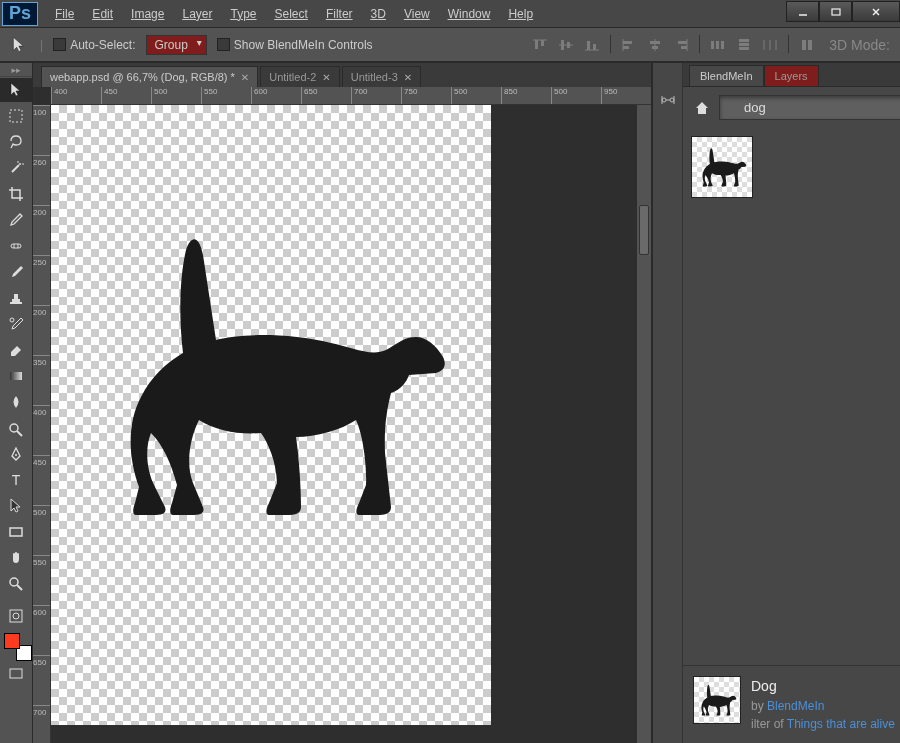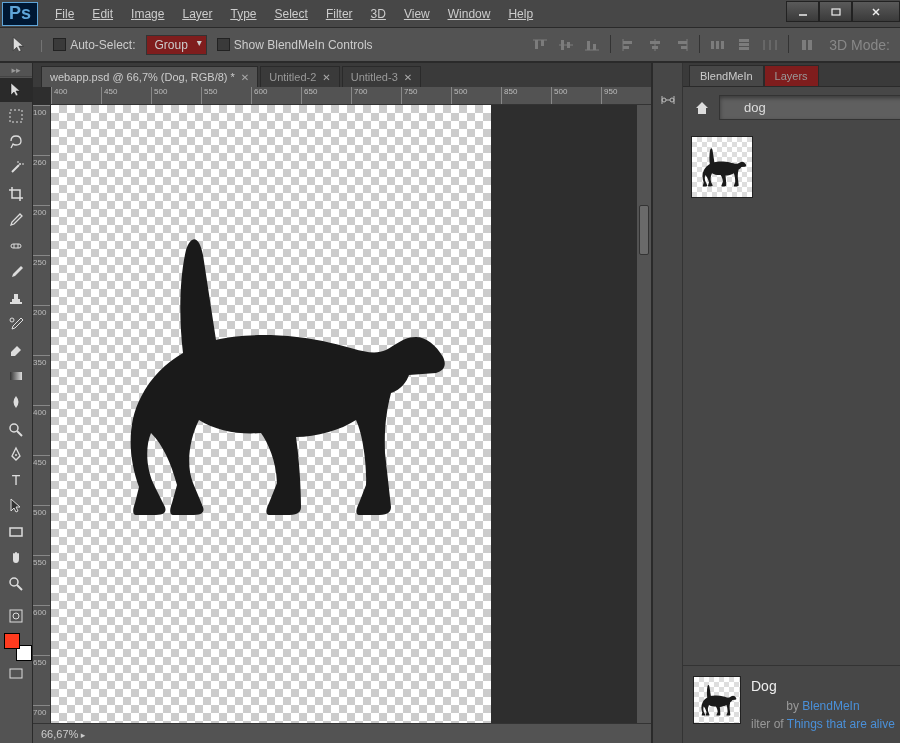--- a/index.html
+++ b/index.html
@@ -90,21 +90,21 @@
     linear-gradient(45deg,transparent 75%,#ddd 75%),
     linear-gradient(-45deg,transparent 75%,#ddd 75%);
   background-size:10px 10px;
   background-position:0 0,0 5px,5px -5px,-5px 0;
   border:1px solid #222; display:flex; align-items:center; justify-content:center;
 }
 .result-thumb.small { width:48px; height:48px; }
 .detail { border-top:1px solid #333; padding:10px; display:flex; gap:10px; }
 .detail-text { font-size:12px; line-height:1.5; }
 .detail-text .title { font-size:14px; color:#eee; }
-.detail-text .by { color:#999;text-align:center; }
+.detail-text .by { color:#999; }
 .detail-text a { color:#4a90d9; text-decoration:none; }
 </style>
 </head>
 <body>
 
 <div class="titlebar">
   <div class="ps-logo">Ps</div>
   <div class="menu">
     <div class="menu-item"><u><span style="text-decoration:underline">F</span>ile</u></div>
     <div class="menu-item"><u><span style="text-decoration:underline">E</span>dit</u></div>
@@ -459,23 +459,20 @@
               C 38 235 35 200 50 172
               C 60 152 75 138 92 128
               C 88 95 88 55 95 25 Z"></path>
           </svg>
         </div>
       </div>
       <div class="scrollbar-v">
           <div class="thumb"></div>
         </div>
     </div>
-    <div class="status-bar">
-      <span class="dd">66,67%</span>
-    </div>
   </div>
 
   <div class="right-panel">
     <div class="icon-bar">
       <div><svg width="18" height="14" viewBox="0 0 18 14">
             <circle cx="5" cy="7" r="2" fill="none" stroke="#bbb"></circle>
             <circle cx="13" cy="7" r="2" fill="none" stroke="#bbb"></circle>
             <line x1="7" y1="7" x2="11" y2="7" stroke="#bbb"></line>
             <line x1="3" y1="3" x2="3" y2="11" stroke="#bbb"></line>
             <line x1="15" y1="3" x2="15" y2="11" stroke="#bbb"></line>

